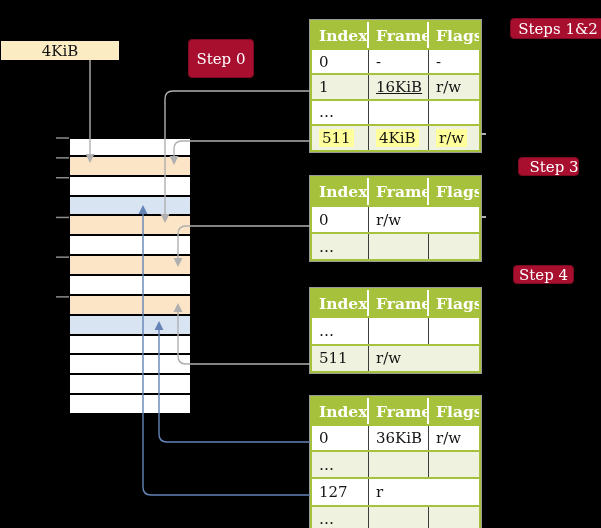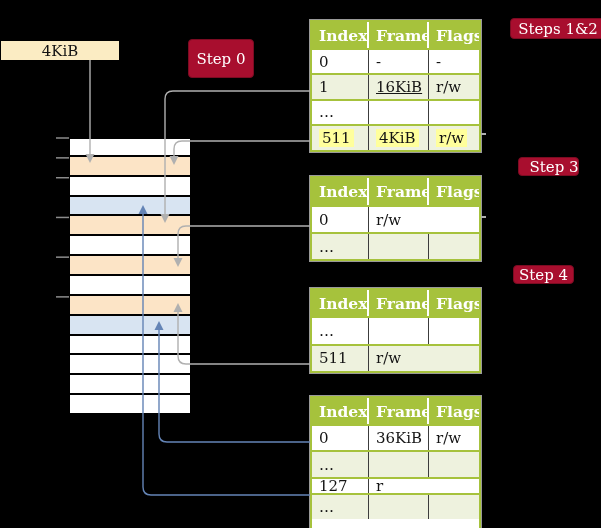--- a/index.html
+++ b/index.html
@@ -178,21 +178,21 @@
             <span>r/w</span>
           </div>
         </div>
         <div class="trow body" style="height: 26.4px; background: rgb(238, 242, 222);">
           <div class="tcell" style="width: 57px;">
             <span>…</span>
           </div>
           <div class="tcell" style="width: 60px;"></div>
           <div class="tcell" style="width: 50px;"></div>
         </div>
-        <div class="trow body" style="height: 16px; background: rgb(255, 255, 255);">
+        <div class="trow body" style="height: 28px; background: rgb(255, 255, 255);">
           <div class="tcell" style="width: 57px;">
             <span>127</span>
           </div>
           <div class="tcell" style="width: 50px;">
             <span>r</span>
           </div>
         </div>
         <div class="trow body" style="height: 26.4px; background: rgb(238, 242, 222);">
           <div class="tcell" style="width: 57px;">
             <span>…</span>

